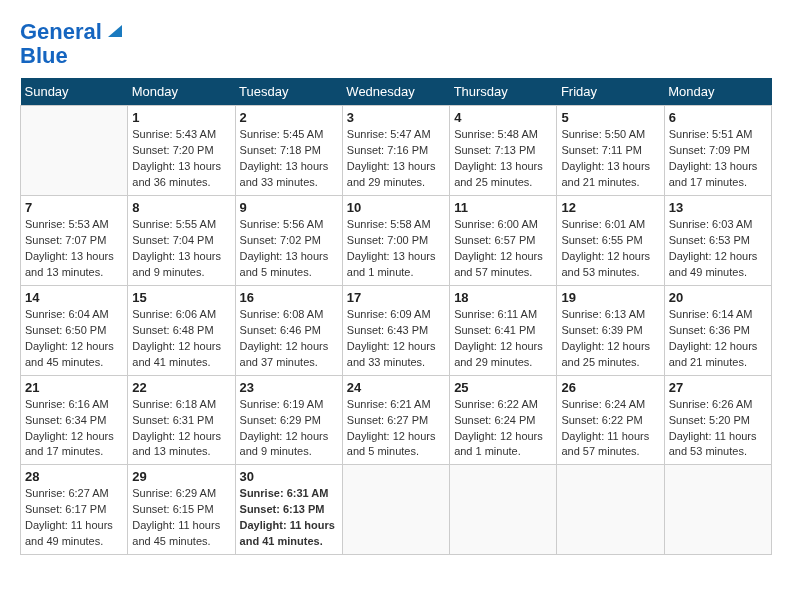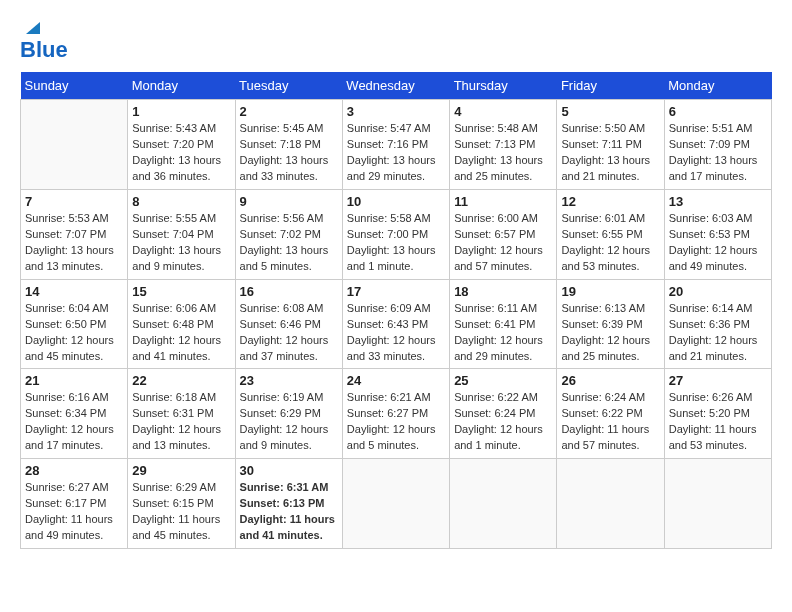--- a/index.html
+++ b/index.html
@@ -45,21 +45,21 @@
     .location-title {
       font-size: 16px;
       color: #555;
     }
     table {
       width: 100%;
       border-collapse: collapse;
       font-size: 11px;
     }
     thead tr th {
-      background: #1d4ed8;
+      background: #0c4a6e;
       color: #fff;
       padding: 6px 4px;
       text-align: left;
       font-size: 13px;
       font-weight: normal;
     }
     tbody tr td {
       border: 1px solid #ccc;
       vertical-align: top;
       padding: 4px;
@@ -82,20 +82,23 @@
       color: #333;
       line-height: 1.45;
     }
   </style>
 </head>
 <body>
 
 <div class="header">
   <div class="logo-wrapper">
     <div class="logo-line">
+      <span class="logo-text">
+        <span>General</span>
+      </span>
       <svg width="22" height="22" viewBox="0 0 22 22" style="margin-left:2px;margin-top:-4px;">
         <polygon points="4,18 18,18 18,6" fill="#1a7abf"></polygon>
       </svg>
     </div>
     <div>
       <span class="logo-text" style="color:#1565c0;">Blue</span>
     </div>
   </div>
   <div class="title-block">
     <div class="month-title"></div>

